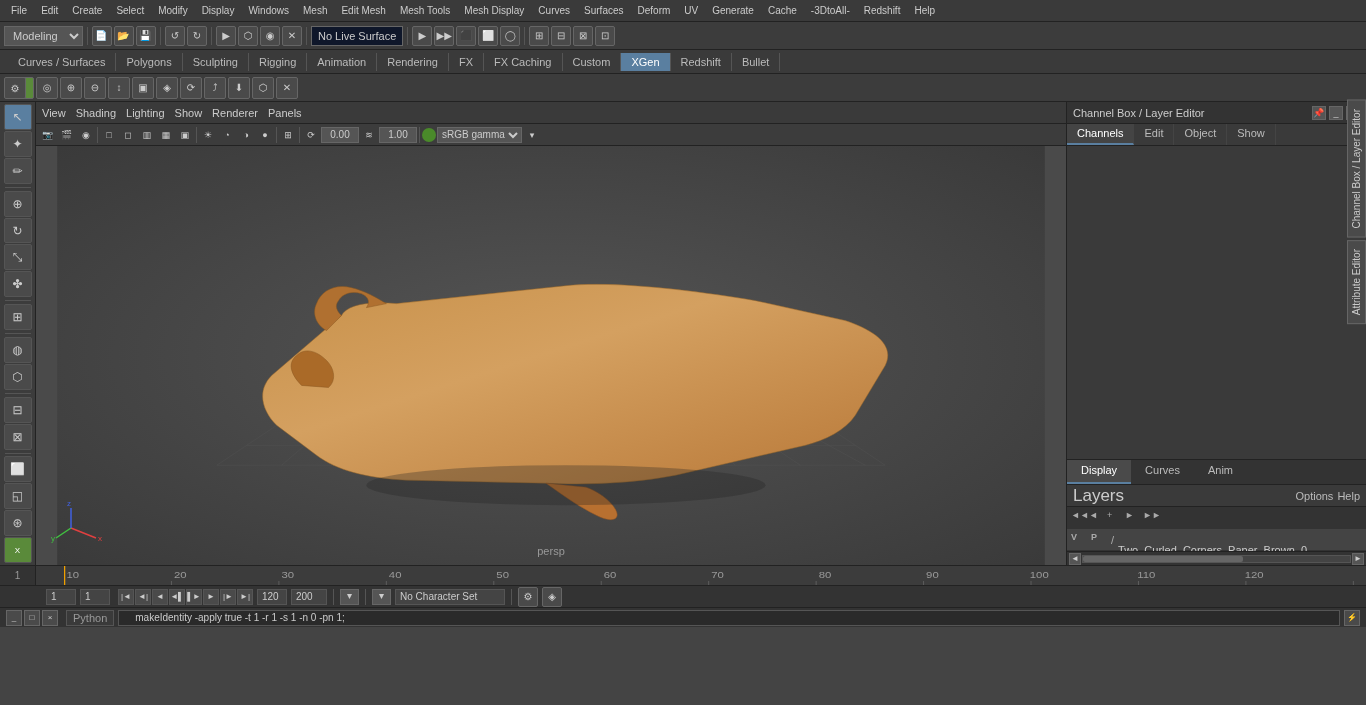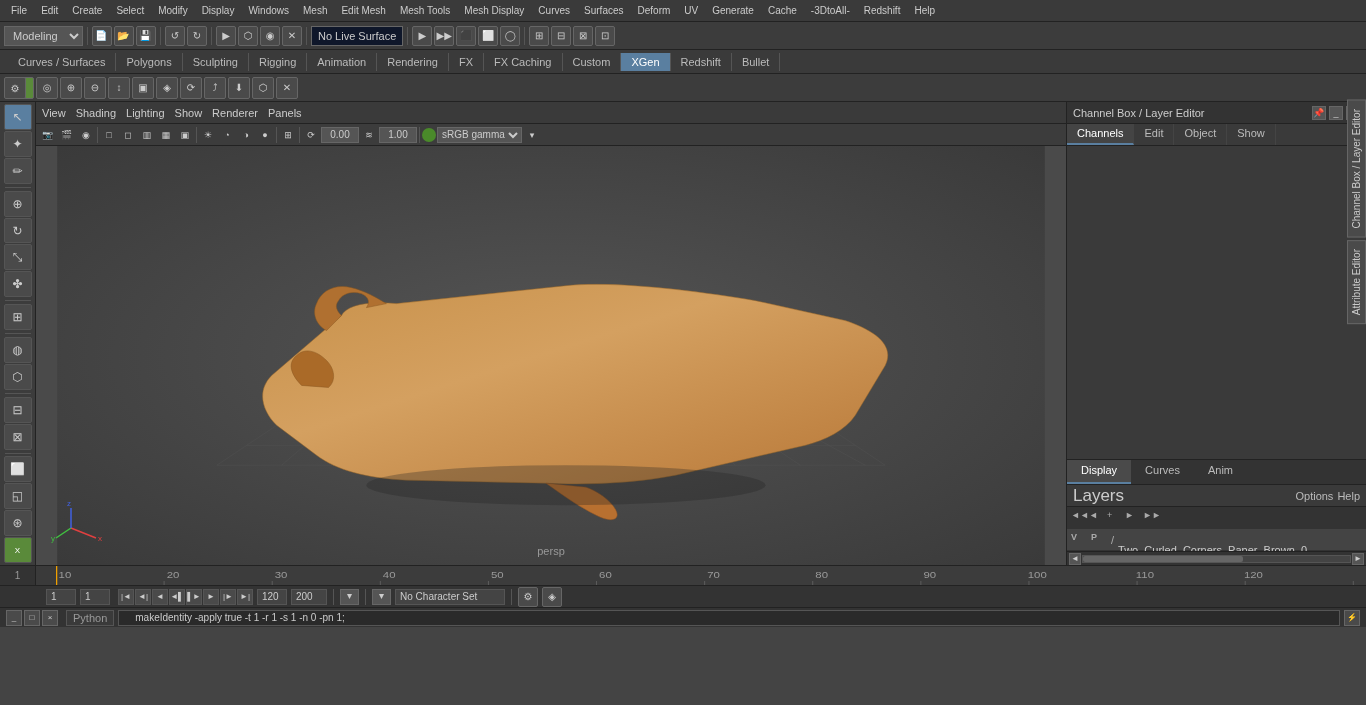--- a/index.html
+++ b/index.html
@@ -416,21 +416,21 @@
       border-top: 1px solid #222;
       display: flex;
       align-items: stretch;
       position: relative;
     }
     #time-ruler {
       flex: 1;
       background: #3c3c3c;
       position: relative;
       overflow: hidden;
-      margin-left: 20px;
+      margin-left: 28px;
     }
 
     
     #status-bar {
       height: 22px;
       background: #333;
       display: flex;
       align-items: center;
       padding: 0 6px;
       gap: 4px;

